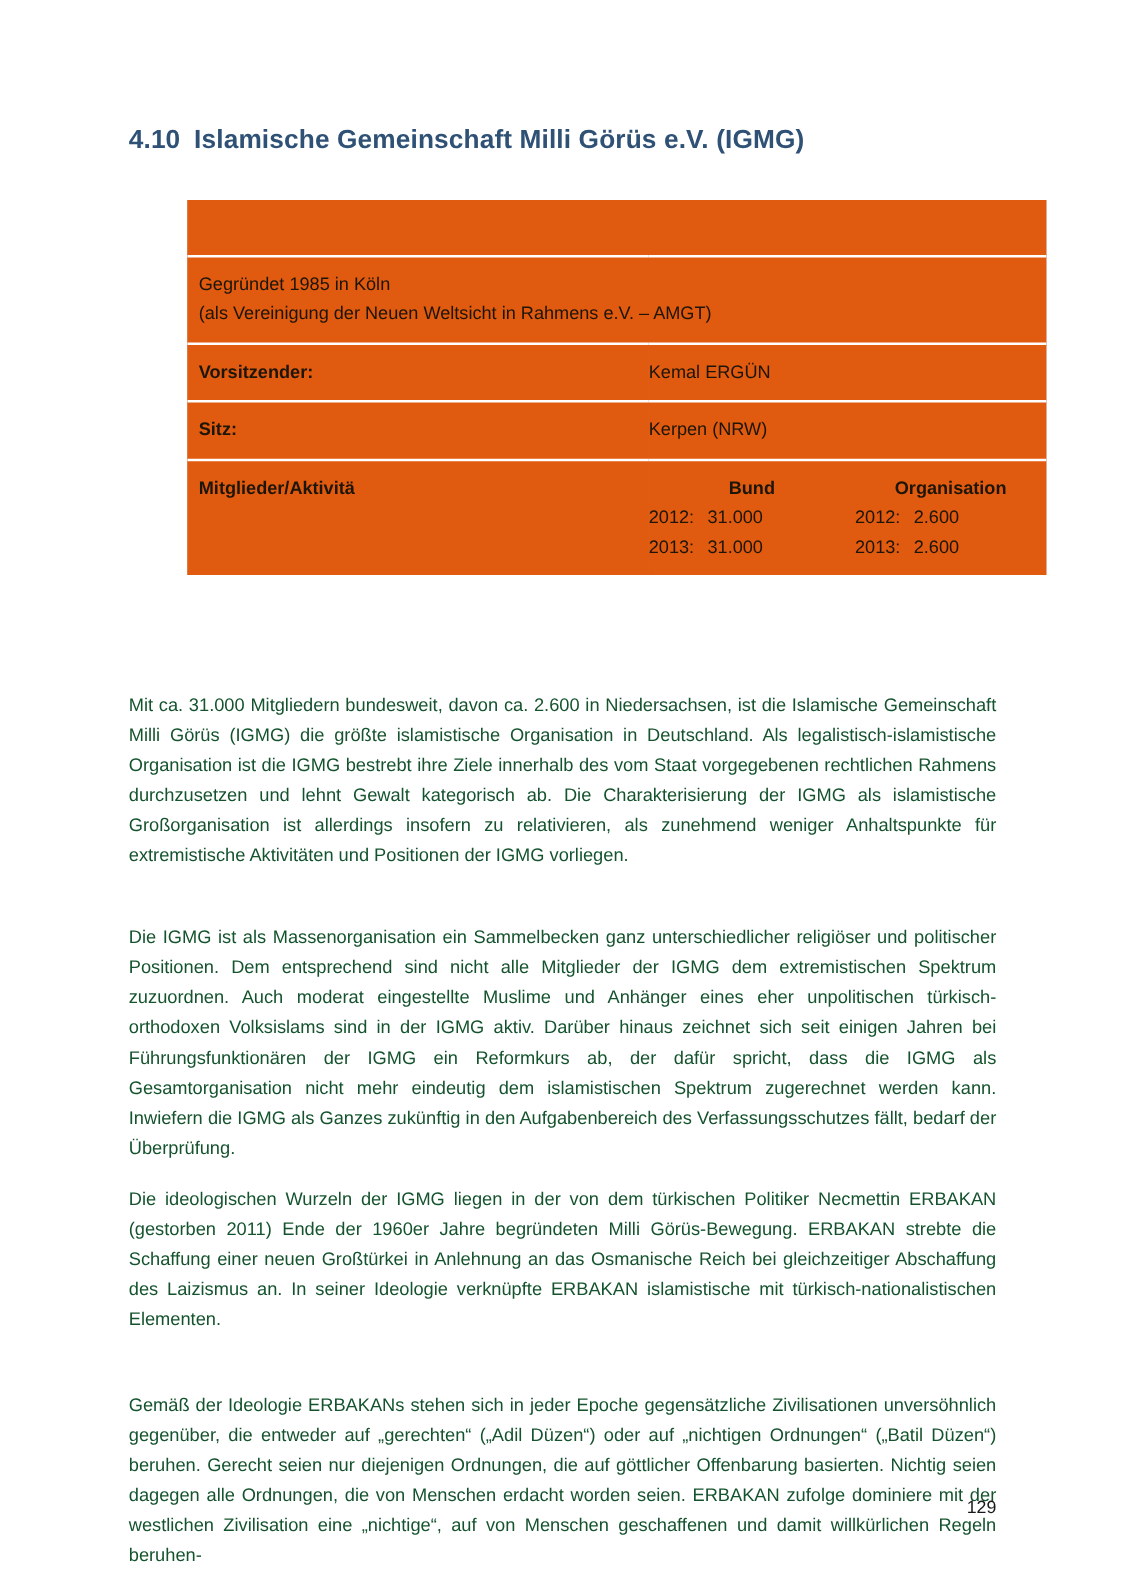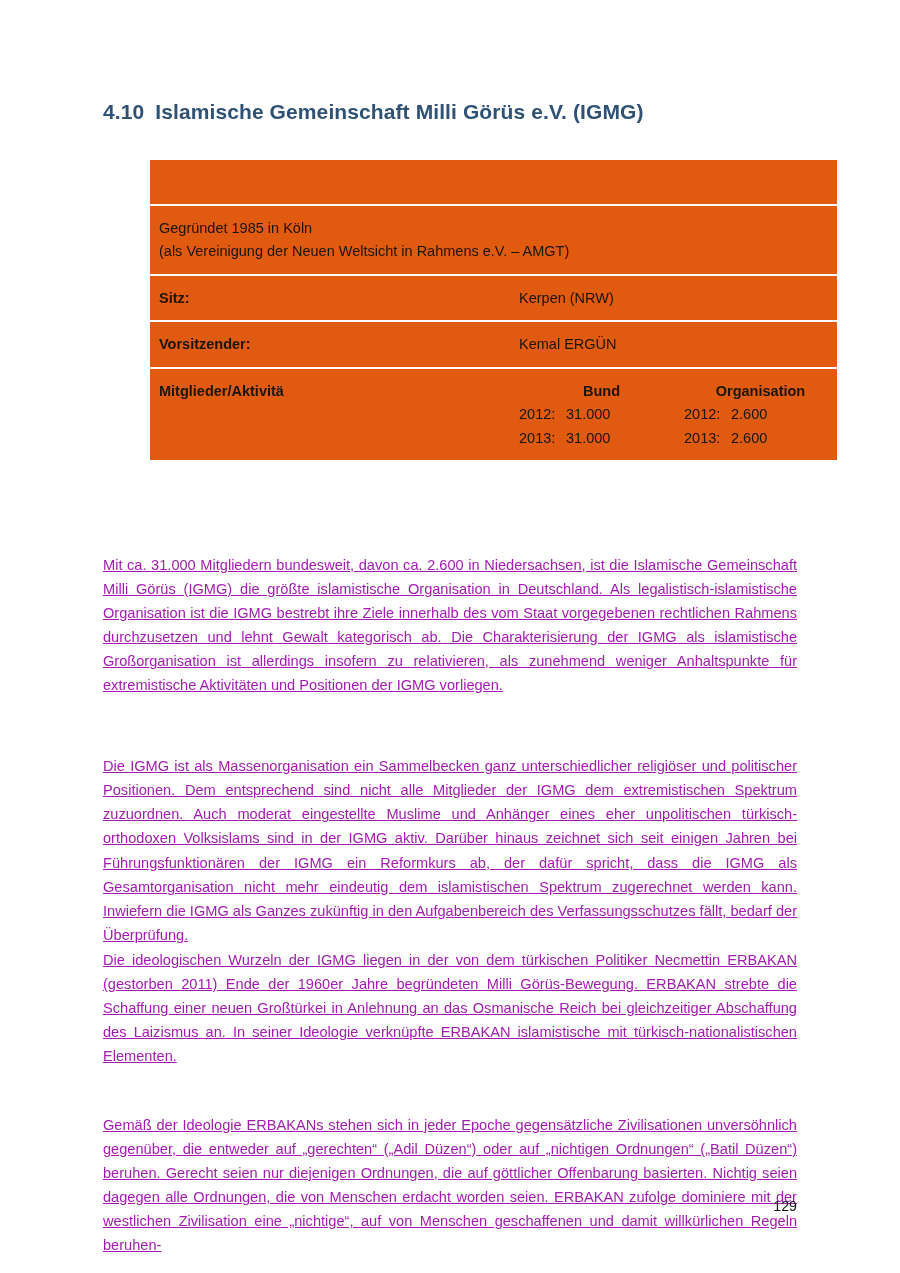--- a/index.html
+++ b/index.html
@@ -96,31 +96,30 @@
   .yr {
     display: inline-block;
     width: 47px;
   }
 
   
   .body-text {
     position: absolute;
     left: 103px;
     width: 694px;
-    color: #a21caf;
+    color: #14532d;
     font-size: 14.6px;
     line-height: 1.655;
     text-align: justify;
     text-justify: inter-word;
     hyphens: manual;
-    text-decoration: underline;
   }
 
   .p1 { top: 538px; }
-  .p2 { top: 730px; margin-top: 24px; }
+  .p2 { top: 714px; margin-top: 24px; }
   .p3 { top: 933px; }
   .p4 { top: 1098px; }
 
   
   .page-number {
     position: absolute;
     left: 0;
     top: 1198px;
     width: 797px;
     text-align: right;
@@ -155,39 +154,39 @@
           <div class="cell-pad">
             <span class="line">Gegründet 1985 in Köln</span>
             <span class="line">(als Vereinigung der Neuen Weltsicht in Rahmens e.V. – AMGT)</span>
           </div>
         </td>
       </tr>
 
       <tr>
         <td>
           <div class="cell-pad">
+              <span class="lbl line">Vorsitzender:</span>
+            </div>
+        </td>
+        <td colspan="2">
+          <div class="cell-pad-r">
+              <span class="line">Kemal ERGÜN</span>
+            </div>
+        </td>
+      </tr>
+
+      <tr>
+        <td>
+          <div class="cell-pad">
               <span class="lbl line">Sitz:</span>
             </div>
         </td>
         <td colspan="2">
           <div class="cell-pad-r">
               <span class="line">Kerpen (NRW)</span>
-            </div>
-        </td>
-      </tr>
-
-      <tr>
-        <td>
-          <div class="cell-pad">
-              <span class="lbl line">Vorsitzender:</span>
-            </div>
-        </td>
-        <td colspan="2">
-          <div class="cell-pad-r">
-              <span class="line">Kemal ERGÜN</span>
             </div>
         </td>
       </tr>
 
       <tr>
         <td>
           <div class="cell-pad">
               <span class="lbl line">Mitglieder/Aktivitä</span>
             </div>
         </td>

